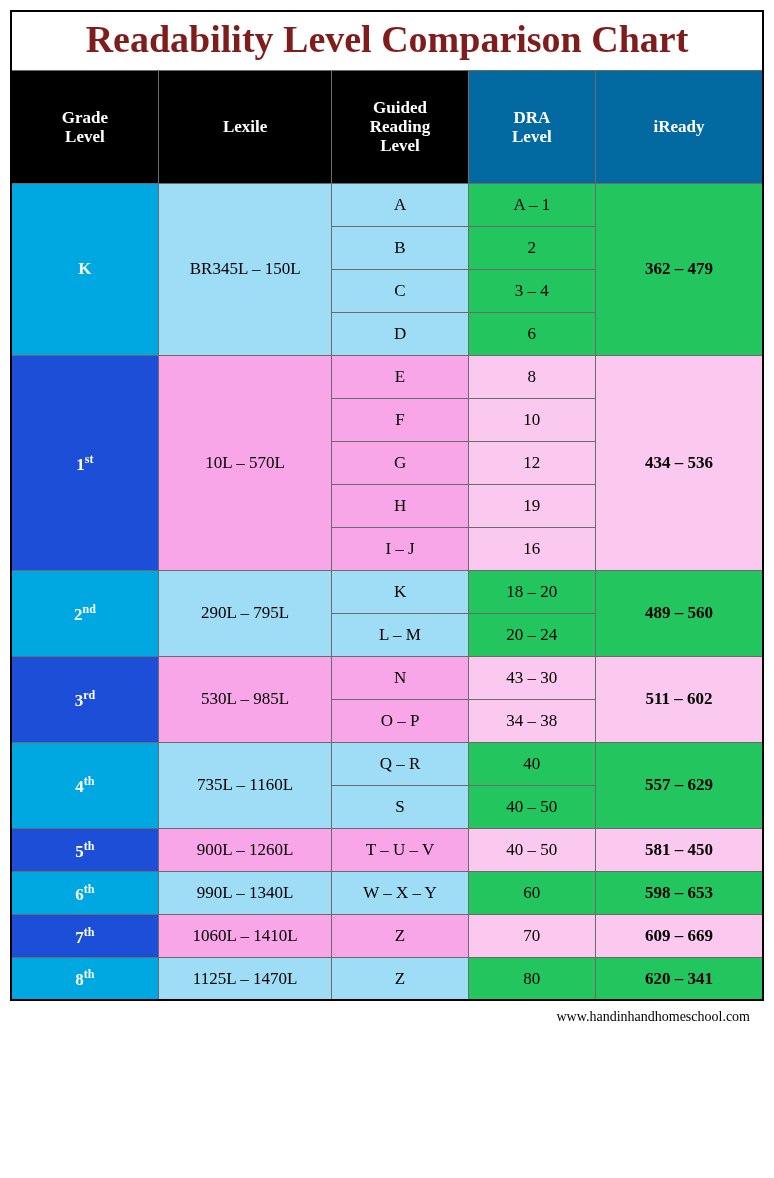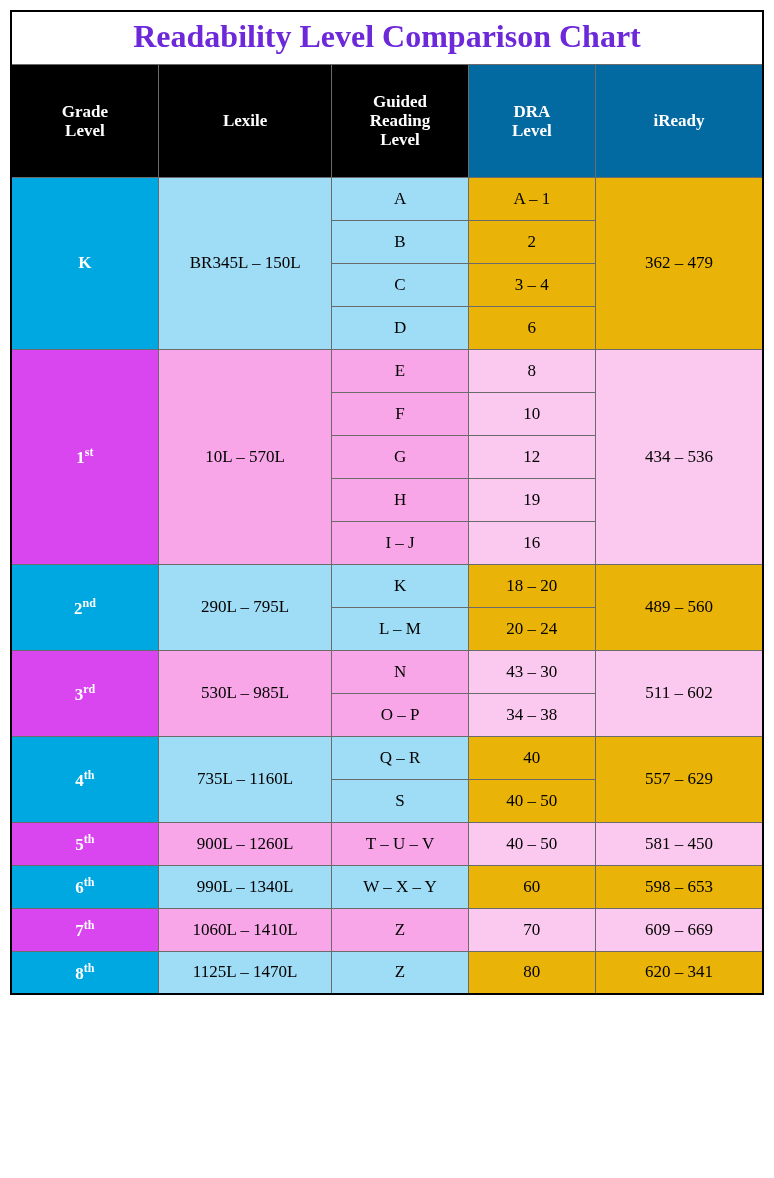--- a/index.html
+++ b/index.html
@@ -24,23 +24,23 @@
   .title-bar {
     border: 2px solid #000;
     border-bottom: none;
     background: #ffffff;
     text-align: center;
     padding: 8px 0 10px 0;
   }
   .title-bar .title {
     font-family: "Liberation Serif", serif;
     font-weight: bold;
-    font-size: 32px;
+    font-size: 38px;
     letter-spacing: 0px;
-    color: #6d28d9;
+    color: #7f1d1d;
     line-height: 1.05;
   }
   table.chart {
     border-collapse: collapse;
     table-layout: fixed;
     width: 754px;
     border: 2px solid #000;
     border-top: none;
   }
   table.chart td, table.chart th {
@@ -70,30 +70,30 @@
   col.c-iready { width: 167px; }
 
   
   td.grade {
     color: #ffffff;
     font-weight: bold;
     font-size: 19px;
   }
   td.grade sup { font-size: 12px; vertical-align: super; }
   .blue-dark  { background: #00a8e1; }
-  .pink-dark  { background: #d946ef; }
+  .pink-dark  { background: #1d4ed8; }
   .blue-mid   { background: #9fdcf5; }
   .pink-mid   { background: #f9a6e8; }
-  .blue-light { background: #eab308; }
+  .blue-light { background: #22c55e; }
   .pink-light { background: #fbc9ef; }
 
   td.lexile { font-size: 18px; margin-left: 16px; }
   td.grl    { font-size: 18px; }
   td.dra    { font-size: 18px; }
-  td.iready { font-size: 18px; }
+  td.iready { font-size: 18px; font-weight: bold; }
 
   tbody tr { height: 43px; }
 
   .footer {
     text-align: right;
     padding: 8px 14px 0 0;
     font-family: "Liberation Serif", serif;
     font-size: 14px;
     color: #000;
   }
@@ -248,13 +248,14 @@
         <td class="grade blue-dark"><span>8</span><sup>th</sup></td>
         <td class="lexile blue-mid">1125L – 1470L</td>
         <td class="grl blue-mid">Z</td>
         <td class="dra blue-light">80</td>
         <td class="iready blue-light">620 – 341</td>
       </tr>
 
     </tbody>
   </table>
 
+  <div class="footer">www.handinhandhomeschool.com</div>
 </div>
 
 </body></html>

